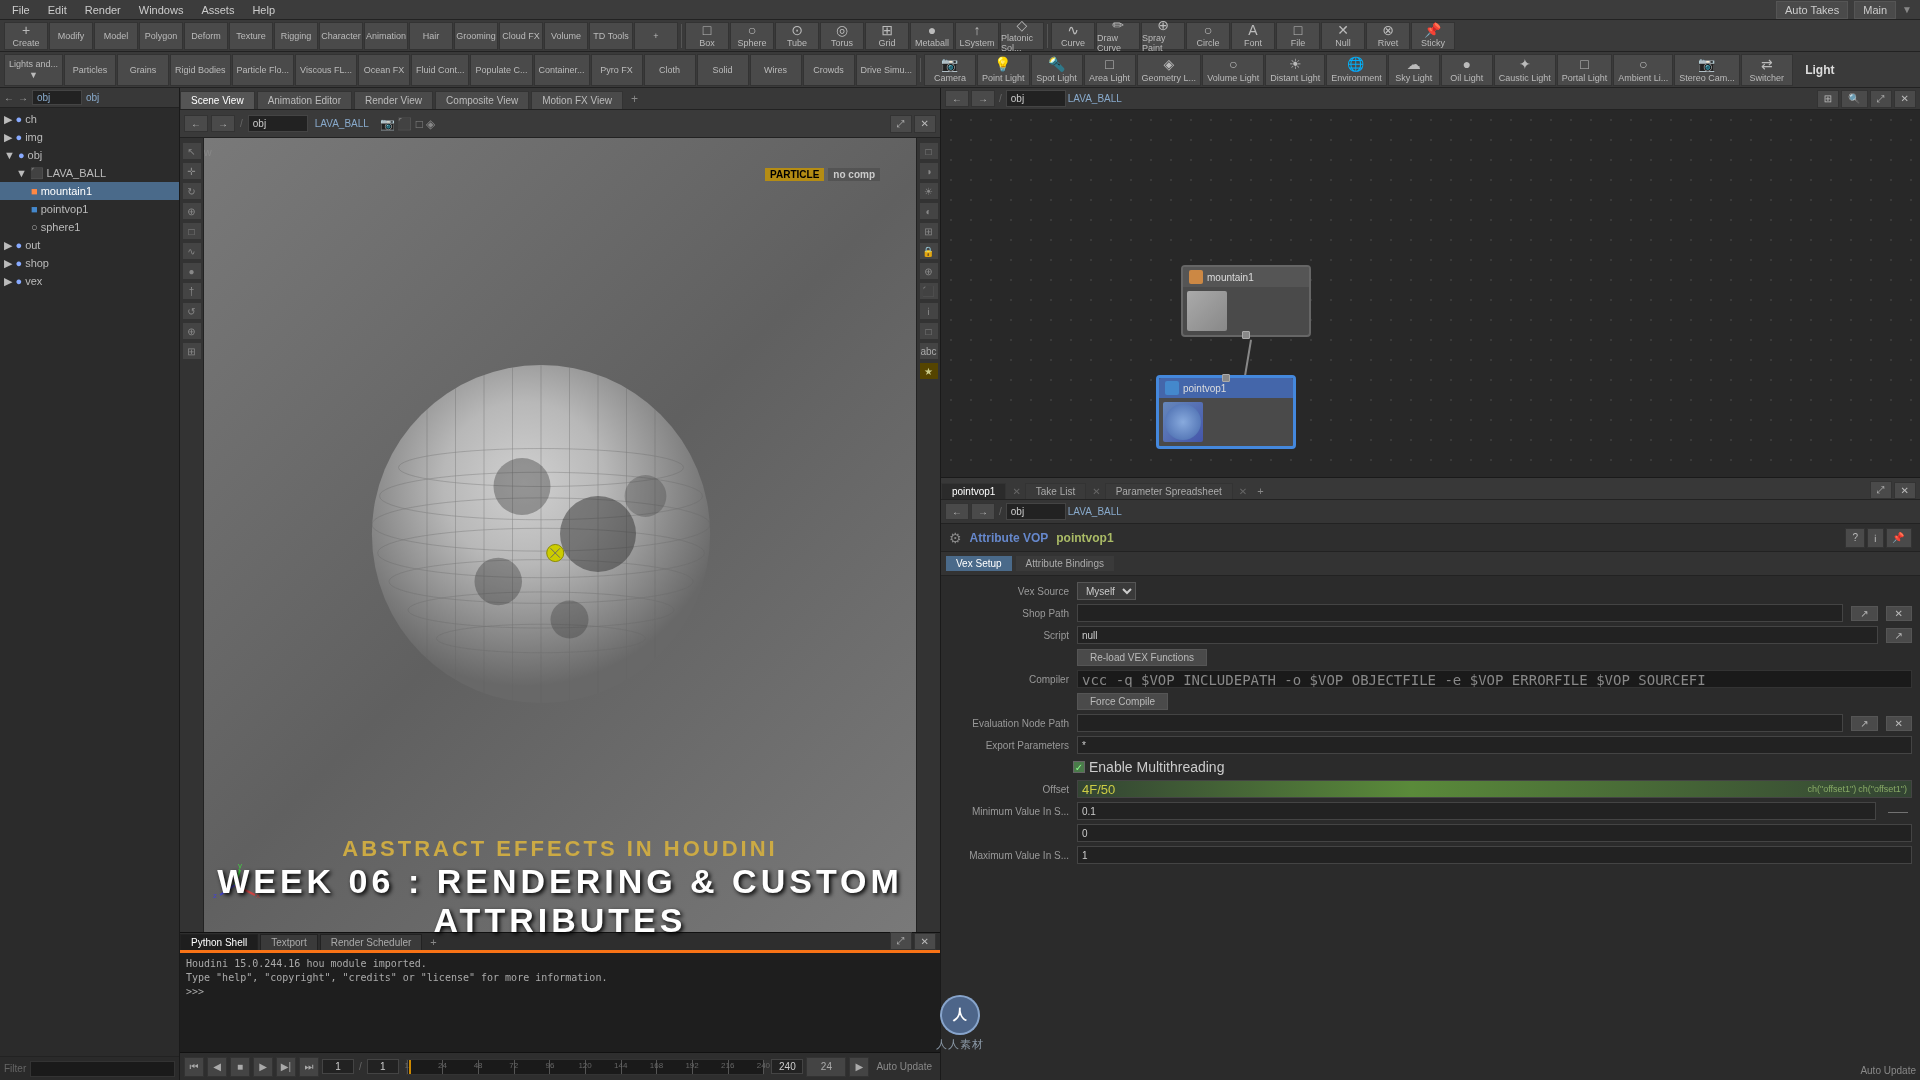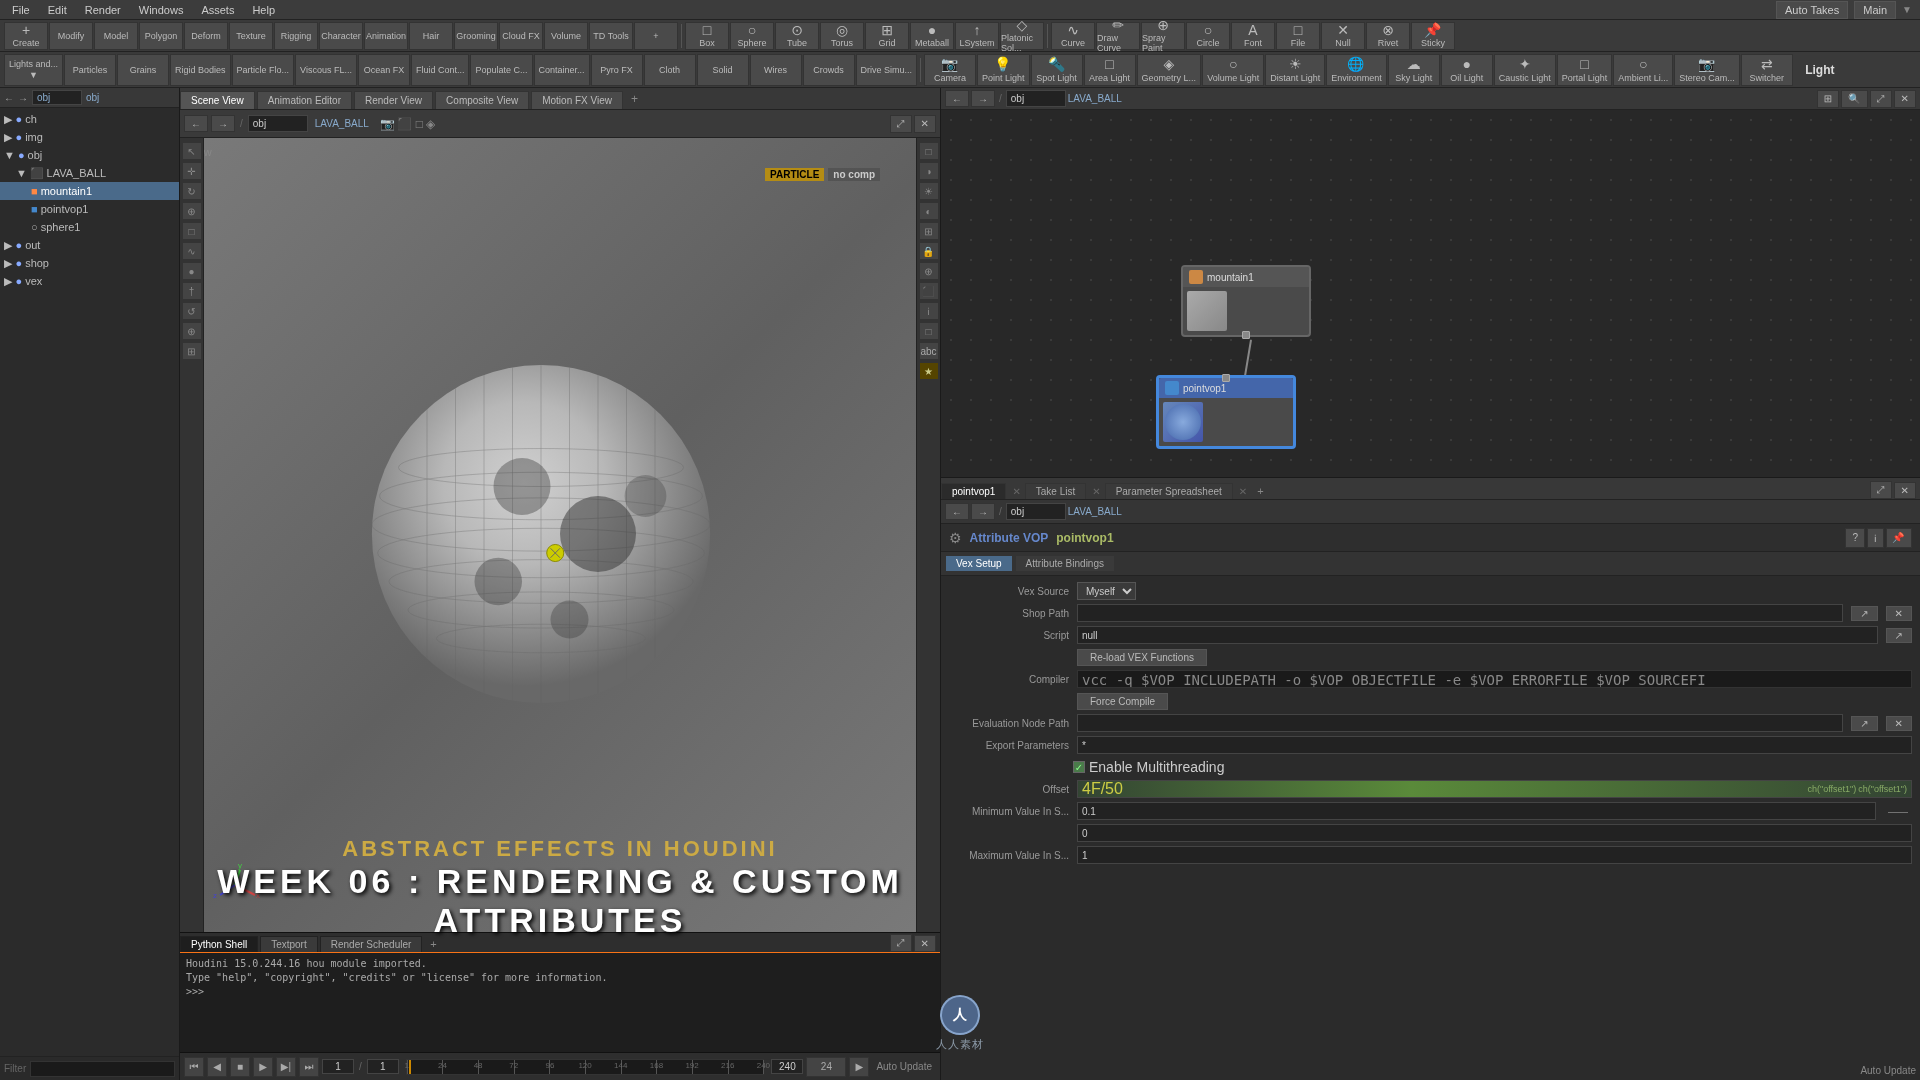--- a/index.html
+++ b/index.html
@@ -301,21 +301,21 @@
       background: #1e1e1e;
       border-top: 1px solid #111;
       display: flex;
       flex-direction: column;
     }
     #bottom-tabs {
       height: 20px;
       background: #2e2e2e;
       display: flex;
       align-items: flex-end;
-      border-bottom: 1px solid #f97316;
+      border-bottom: 3px solid #f97316;
     }
     .bottom-tab {
       padding: 2px 10px;
       background: #3a3a3a;
       border: 1px solid #222;
       border-bottom: none;
       cursor: pointer;
       color: #aaa;
       font-size: 10px;
       margin-right: 2px;
@@ -1388,21 +1388,21 @@
 
         <div class="checkbox-row">
           <span class="attr-label"></span>
           <div class="attr-checkbox">✓</div>
           <span style="color:#ccc;font-size:14px;">Enable Multithreading</span>
         </div>
 
         <div class="attr-row">
           <span class="attr-label">Offset</span>
           <div class="offset-bar">
-            <span style="color:#cccc44;font-size:16px;">4F/50</span>
+            <span style="color:#cccc44;font-size:13px;">4F/50</span>
             <div style="position:absolute;right:4px;display:flex;gap:2px;">
               <span style="color:#88aa66;font-size:9px;">ch("offset1")</span>
               <span style="color:#88aa66;font-size:9px;">ch("offset1")</span>
             </div>
           </div>
         </div>
 
         <div class="attr-row">
           <span class="attr-label">Minimum Value In S...</span>
           <input class="attr-value" value="0.1" style="">

